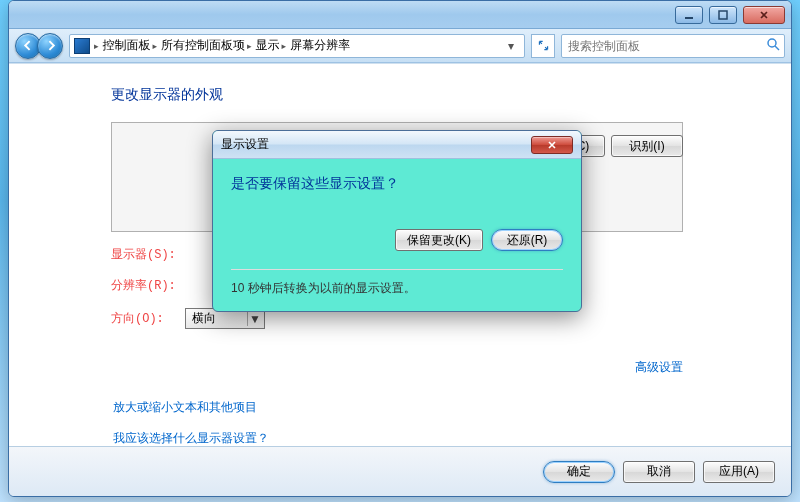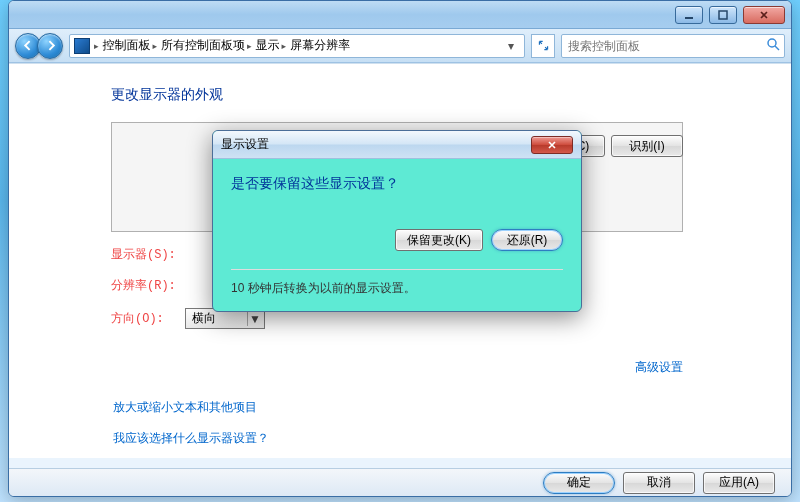--- a/index.html
+++ b/index.html
@@ -184,21 +184,21 @@
     color: #0066cc; 
   }
   .bottom-links {
     position: absolute; left: 104px; top: 398px;
     display: flex; flex-direction: column; gap: 14px;
   }
   .bottom-links a, .adv-link { color: #0066cc; cursor: default; }
   
   .footer {
     position: absolute; left: 0; right: 0; bottom: 0;
-    height: 28px;
+    height: 50px;
     background: linear-gradient(180deg,#f3f6fa,#dde9f5);
     border-top: 1px solid #b7cee2;
     display: flex; justify-content: flex-end; align-items: center;
     padding: 6px 16px; gap: 8px;
   }
   
   .modal {
     position: absolute;
     left: 212px; top: 130px;
     width: 370px;

